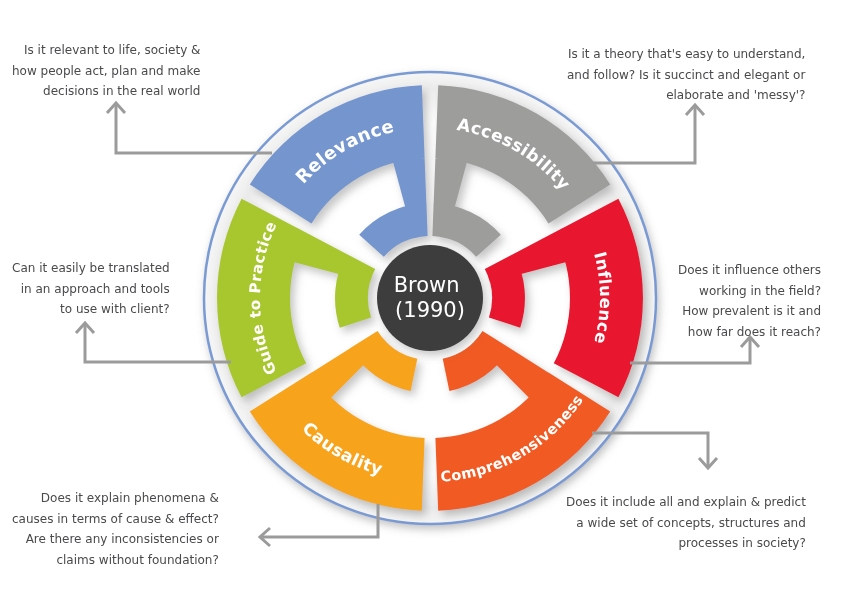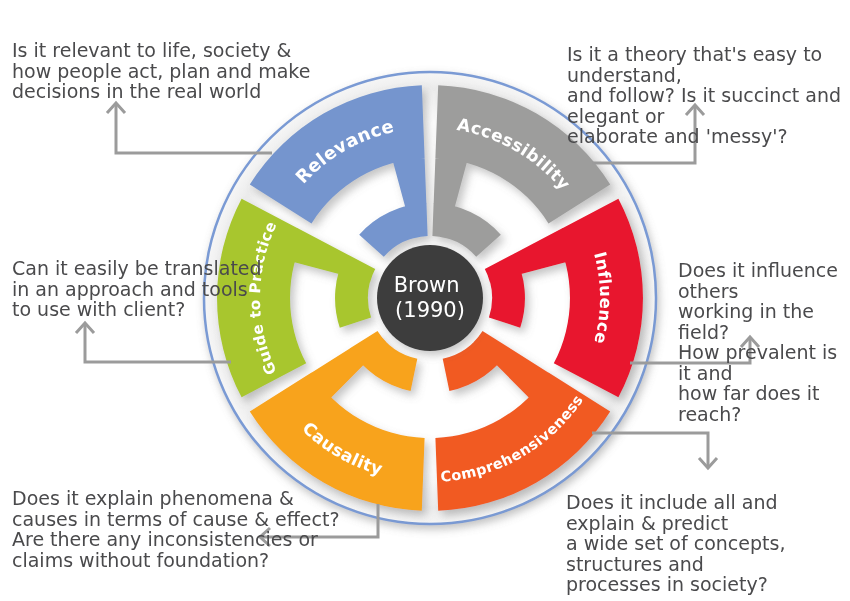--- a/index.html
+++ b/index.html
@@ -1,19 +1,19 @@
 <!DOCTYPE html>
 <html><head>
 <meta charset="utf-8">
 <style>
   html,body{margin:0;padding:0;background:#fff;}
   #canvas{position:relative;width:850px;height:601px;overflow:hidden;background:#fff;
           font-family:"DejaVu Sans","Liberation Sans",sans-serif;}
   svg{position:absolute;left:0;top:0;}
-  .note{position:absolute;font-size:19px;line-height:20.5px;color:#4a4a4c;white-space:pre-line;}
+  .note{position:absolute;font-size:12px;line-height:20.5px;color:#4a4a4c;white-space:pre-line;text-align:right;}
   .lbl{font-family:"DejaVu Sans","Liberation Sans",sans-serif;font-weight:bold;fill:#ffffff;
        text-anchor:middle;letter-spacing:0.4px;}
   .lbl-0{font-size:17px;}
   .lbl-1{font-size:16.5px;}
   .lbl-2{font-size:14.5px;}
   .lbl-3{font-size:17px;}
   .lbl-4{font-size:15px;}
   .lbl-5{font-size:18px;}
   .hub-text{font-family:"DejaVu Sans","Liberation Sans",sans-serif;font-size:21px;fill:#ffffff;text-anchor:middle;}
   .callout{fill:none;stroke-width:3;}

